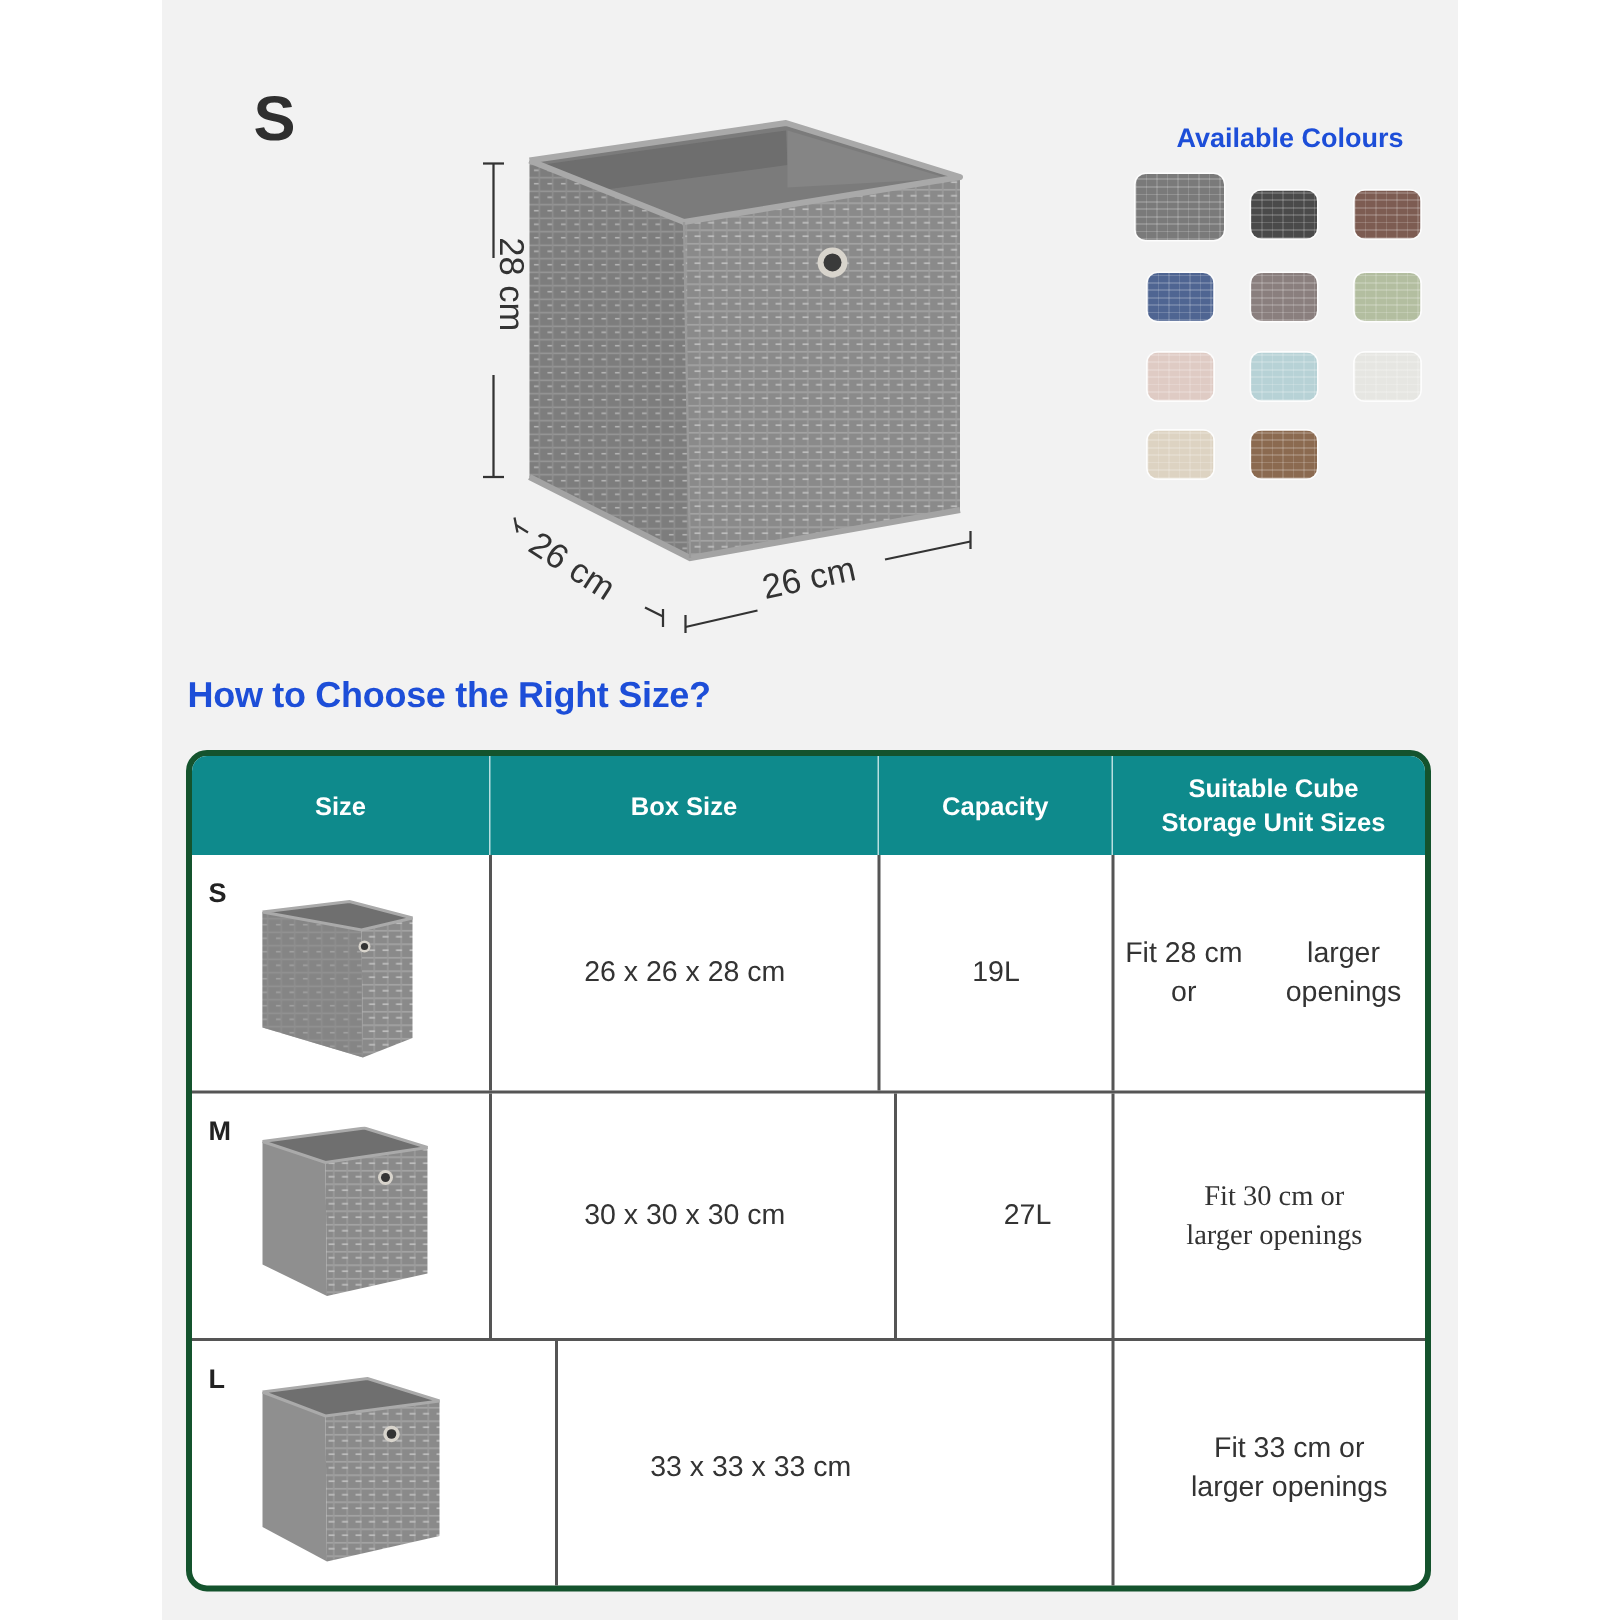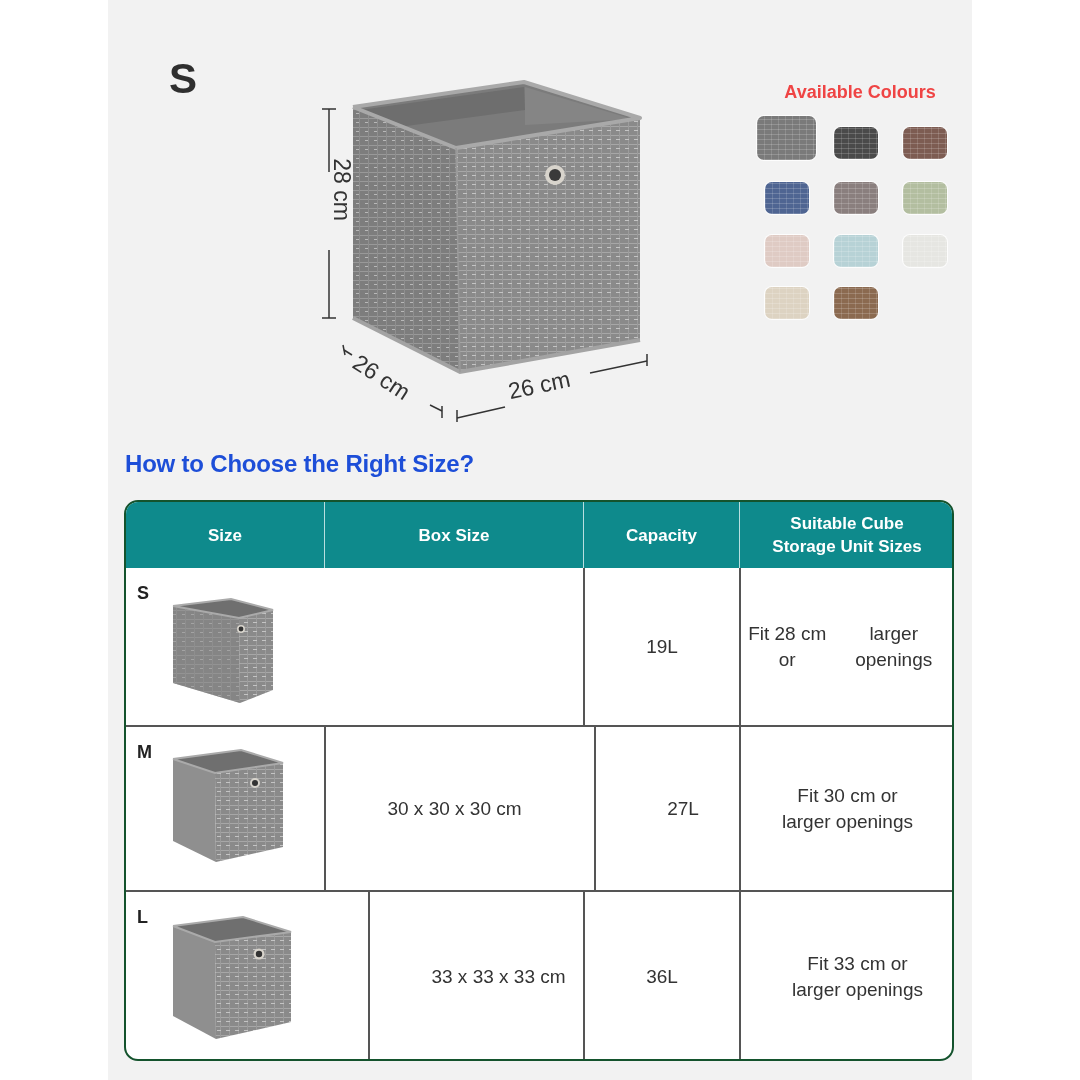--- a/index.html
+++ b/index.html
@@ -9,29 +9,29 @@
 
   .size-letter { position:absolute; left:169px; top:58px; font-size:42px; font-weight:bold; color:#2f2f2f; line-height:1; }
 
   .hero { position:absolute; left:300px; top:70px; width:380px; height:360px; }
   .hero svg { position:absolute; left:0; top:0; }
   .dim-label { position:absolute; font-size:23px; color:#333; white-space:nowrap; line-height:1; }
   .dim-height { left:4px; top:108px; transform:rotate(90deg); transform-origin:center center; width:74px; text-align:center; }
   .dim-depth { left:50px; top:296px; transform:rotate(33deg); }
   .dim-width { left:208px; top:304px; transform:rotate(-12deg); }
 
-  .colours-title { position:absolute; left:760px; top:82px; width:200px; text-align:center; font-size:18px; font-weight:bold; color:#ef4444; }
+  .colours-title { position:absolute; left:760px; top:82px; width:200px; text-align:center; font-size:18px; font-weight:bold; color:#1d4ed8; }
   .swatch { position:absolute; border-radius:7px; box-shadow:0 0 0 1px rgba(255,255,255,0.8);
             background-image:
               repeating-linear-gradient(0deg, rgba(255,255,255,0.18) 0 1px, transparent 1px 5px),
               repeating-linear-gradient(90deg, rgba(255,255,255,0.14) 0 1px, transparent 1px 7px); }
 
   .heading { position:absolute; left:125px; top:450px; font-size:24px; font-weight:bold; color:#1d4ed8; letter-spacing:-0.2px; }
 
-  .table { position:absolute; left:124px; top:500px; width:830px; height:561px; border:2px solid #14532d; border-radius:14px; overflow:hidden; background:#ffffff; box-sizing:border-box; }
+  .table { position:absolute; left:124px; top:500px; width:830px; height:561px; border:4px solid #14532d; border-radius:14px; overflow:hidden; background:#ffffff; box-sizing:border-box; }
   .thead { position:absolute; left:0; top:0; width:100%; height:66px; background:#0e8a8c; }
   .th { position:absolute; top:0; height:66px; display:flex; align-items:center; justify-content:center; text-align:center;
         color:#ffffff; font-size:17px; font-weight:bold; line-height:23px; box-sizing:border-box; }
   .th + .th { border-left:1px solid #b8dedf; }
   .row { position:absolute; left:0; width:100%; border-top:2px solid #555; box-sizing:border-box; }
   .row.first { border-top:none; }
   .cell { position:absolute; top:0; height:100%; display:flex; align-items:center; justify-content:center; text-align:center;
           font-size:19px; color:#333; line-height:26px; box-sizing:border-box; }
   .cell.bordered { border-left:2px solid #555; }
   .row-letter { position:absolute; left:11px; top:12px; font-size:18px; font-weight:bold; color:#222; }
@@ -131,20 +131,21 @@
       <svg class="thumb" style="left:45px;top:30px;" width="104" height="108" viewBox="0 0 104 108">
         <polygon points="2,8 60,1 102,12 68,20" fill="#6f6f6f"></polygon>
         <polygon points="2,8 68,20 69,105 2,85" fill="url(#weaveDark)"></polygon>
         <polygon points="68,20 102,12 102,92 69,105" fill="url(#weave)"></polygon>
         <polygon points="2,8 68,20 69,105 2,85" fill="#8d8d8d" opacity="0.5"></polygon>
         <polyline points="2,8 60,1 102,12 68,20 2,8" fill="none" stroke="#aaa" stroke-width="2"></polyline>
         <circle cx="70" cy="31" r="4" fill="#d8d4cc"></circle>
           <circle cx="70" cy="31" r="2.4" fill="#333"></circle>
       </svg>
     </div>
+    <div class="cell bordered" style="left:198px;width:259px;">26 x 26 x 28 cm</div>
     <div class="cell bordered" style="left:457px;width:156px;">19L</div>
     <div class="cell bordered" style="left:613px;width:215px;flex-direction:row;">
       <span>Fit 28 cm or</span>
       <span>larger openings</span>
     </div>
   </div>
 
   <div class="row" style="top:223px;height:165px;">
     <div class="cell" style="left:0;width:198px;">
       <span class="row-letter">M</span>
@@ -152,38 +153,37 @@
         <polygon points="2,10 70,1 112,14 44,24" fill="#6f6f6f"></polygon>
         <polygon points="2,10 44,24 45,113 2,92" fill="#8f8f8f"></polygon>
         <polygon points="44,24 112,14 112,98 45,113" fill="url(#weave)"></polygon>
         <polyline points="2,10 70,1 112,14 44,24 2,10" fill="none" stroke="#aaa" stroke-width="2"></polyline>
         <circle cx="84" cy="34" r="5" fill="#d8d4cc"></circle>
           <circle cx="84" cy="34" r="3" fill="#333"></circle>
       </svg>
     </div>
     <div class="cell bordered" style="left:198px;width:259px;">30 x 30 x 30 cm</div>
     <div class="cell bordered" style="left:468px;width:156px;padding-left:20px;">27L</div>
-    <div class="cell bordered" style="left:613px;width:215px;flex-direction:column;">
+    <div class="cell bordered" style="left:613px;width:215px;flex-direction:column;font-family:Liberation Serif, serif;">
       <span>Fit 30 cm or</span>
       <span>larger openings</span>
     </div>
   </div>
 
   <div class="row" style="top:388px;height:171px;">
     <div class="cell" style="left:0;width:198px;">
       <span class="row-letter">L</span>
       <svg class="thumb" style="left:45px;top:24px;" width="122" height="126" viewBox="0 0 122 126">
         <polygon points="2,10 72,1 120,16 44,26" fill="#6f6f6f"></polygon>
         <polygon points="2,10 44,26 45,123 2,100" fill="#8f8f8f"></polygon>
         <polygon points="44,26 120,16 120,106 45,123" fill="url(#weave)"></polygon>
         <polyline points="2,10 72,1 120,16 44,26 2,10" fill="none" stroke="#aaa" stroke-width="2"></polyline>
         <circle cx="88" cy="38" r="5.5" fill="#d8d4cc"></circle>
           <circle cx="88" cy="38" r="3.2" fill="#333"></circle>
       </svg>
     </div>
     <div class="cell bordered" style="left:198px;width:259px;margin-left:44px;">33 x 33 x 33 cm</div>
-    <div class="cell bordered" style="left:457px;width:156px;">36L</div>
     <div class="cell bordered" style="left:613px;width:215px;flex-direction:column;padding-left:20px;">
       <span>Fit 33 cm or</span>
       <span>larger openings</span>
     </div>
   </div>
 </div>
 
 </body></html>

